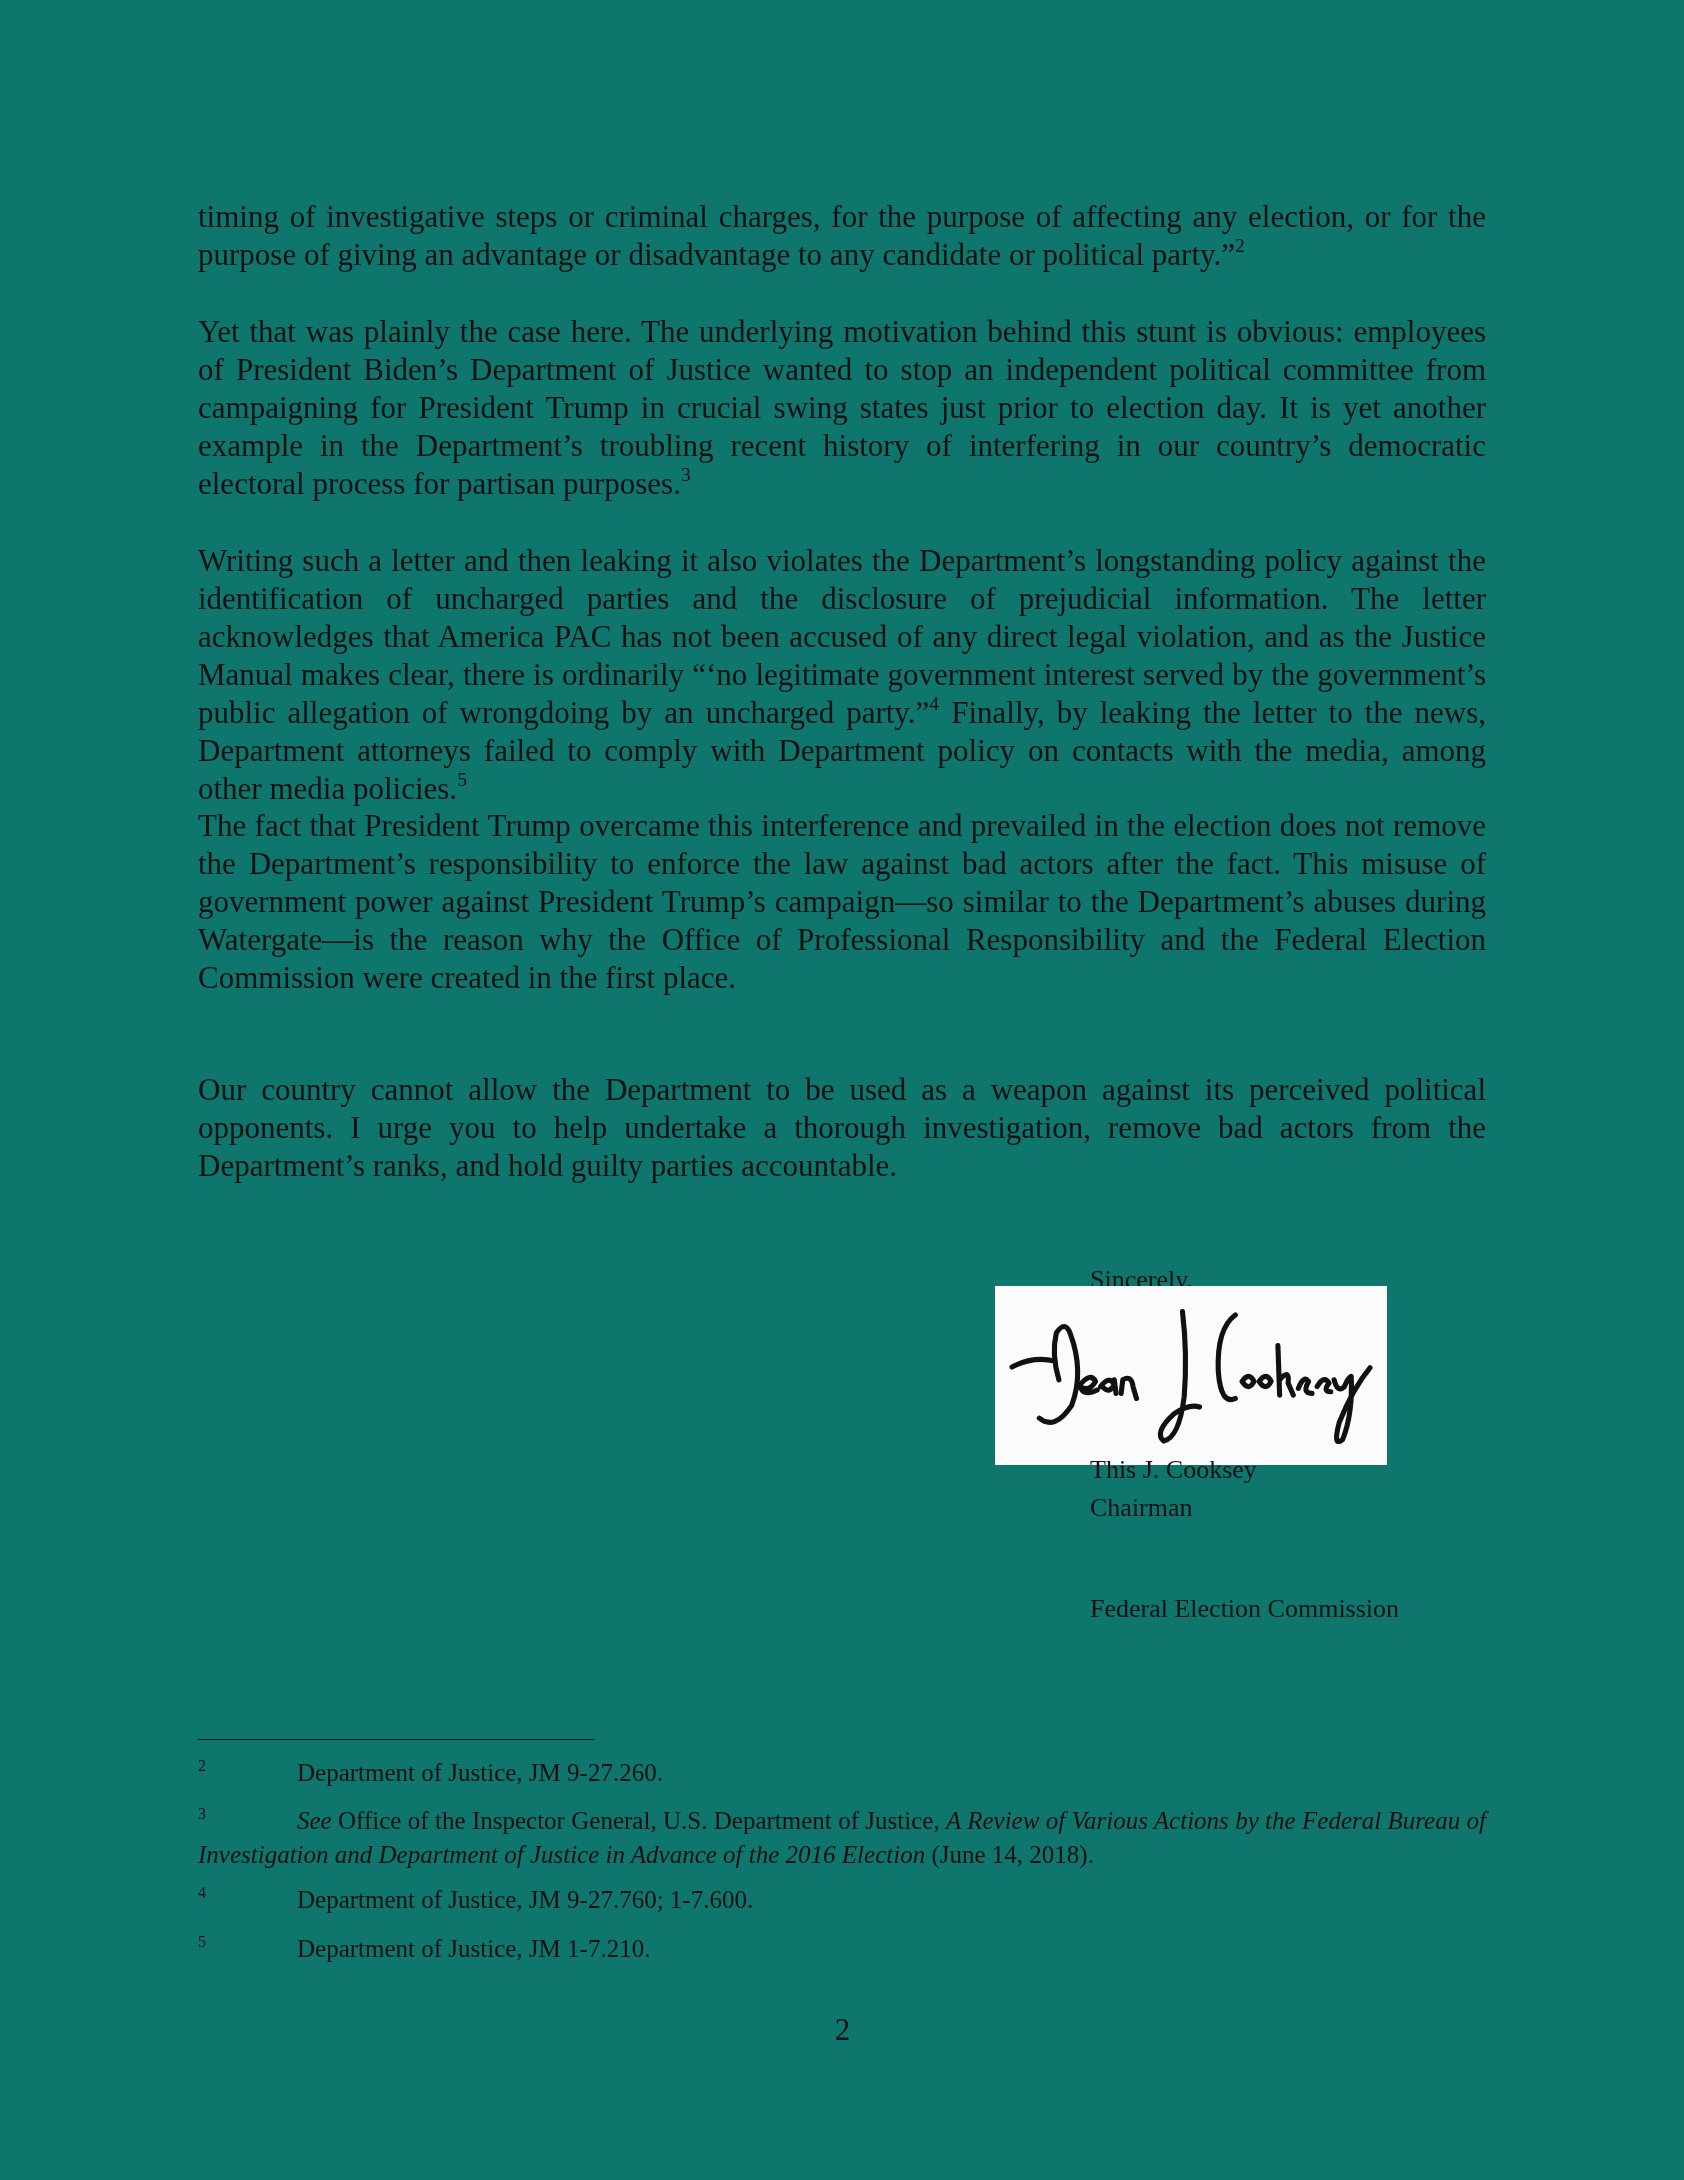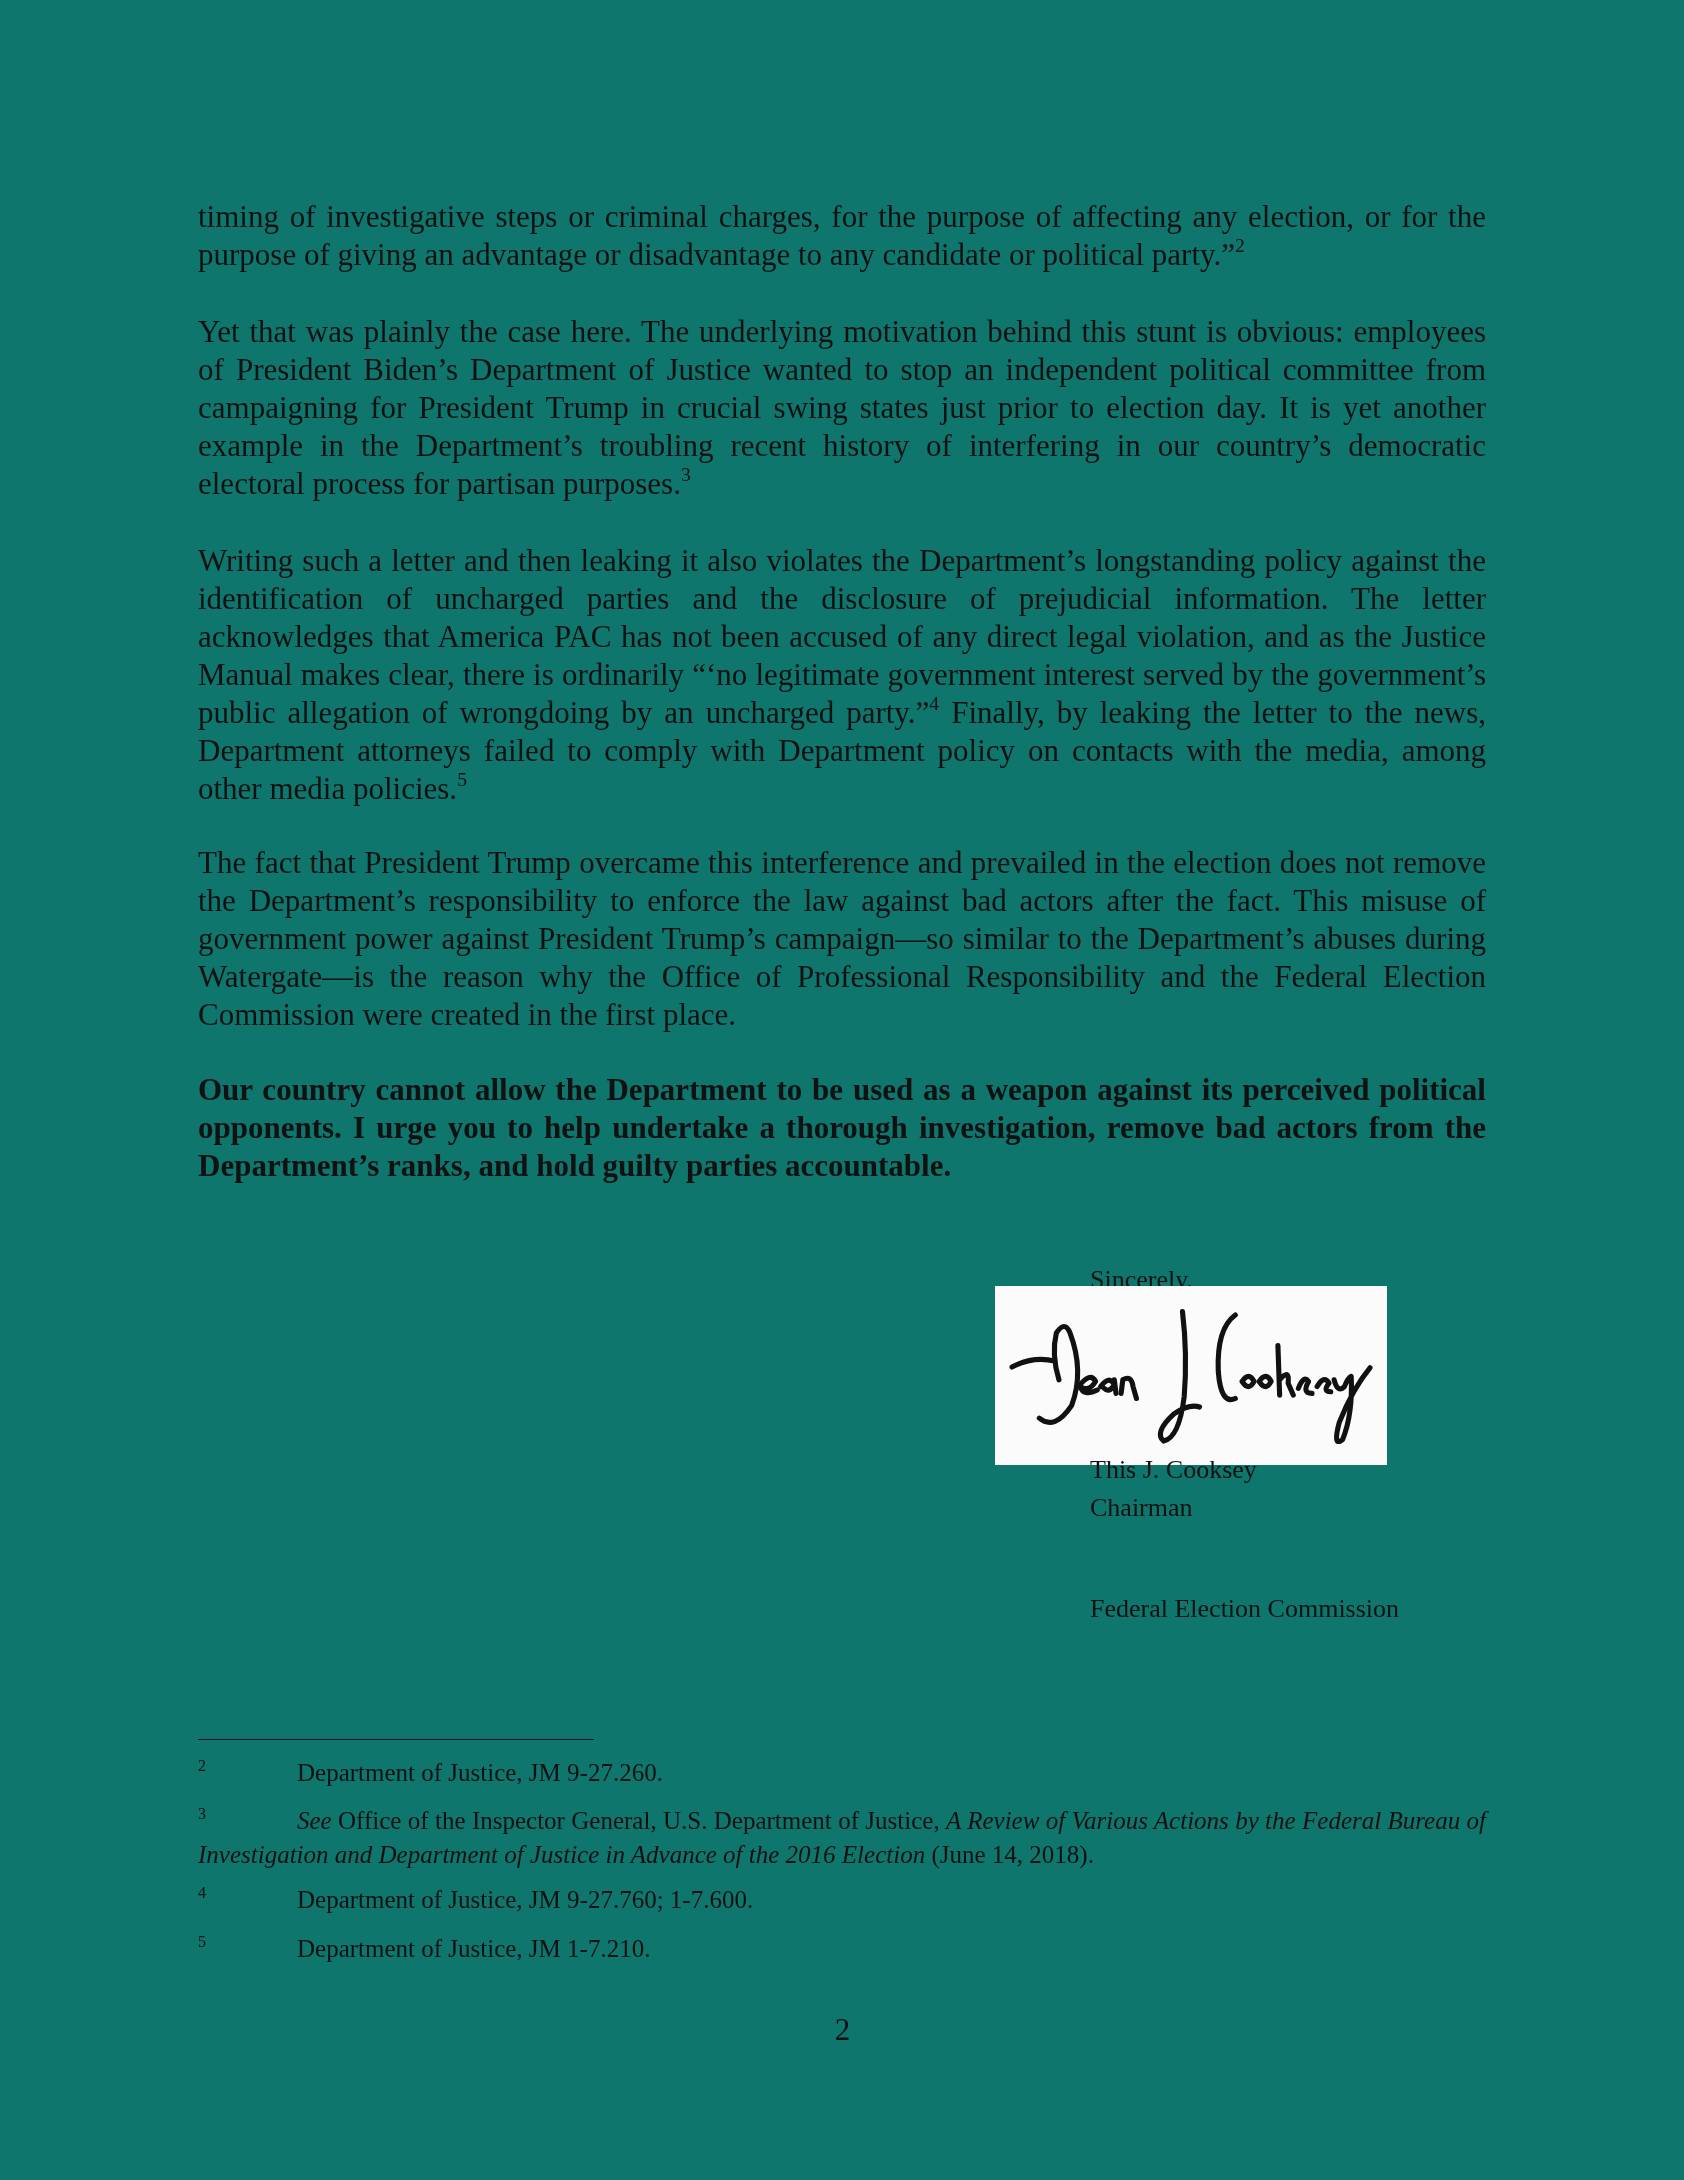--- a/index.html
+++ b/index.html
@@ -11,22 +11,22 @@
   .page { position: absolute; left: 0; top: 0; width: 1685px; height: 2181px; background: #0f766e; }
   .body-text {
     position: absolute; left: 198px; width: 1288px;
     font-size: 31px; line-height: 38px; text-align: justify;
     margin: 0;
   }
   .body-text sup { font-size: 19.6px; line-height: 0; position: relative; top: -1.7px; vertical-align: super; }
   #p1 { top: 198px; }
   #p2 { top: 313px; }
   #p3 { top: 542px; }
-  #p4 { top: 844px; }
-  #p5 { top: 1071px; font-weight: bold; }
+  #p4 { top: 807px; }
+  #p5 { top: 1071px; }
   .sig-block { position: absolute; left: 1090px; font-size: 26px; line-height: 38px; }
   #closing { top: 1261px; }
   #sig-name { top: 1451px; }
   #sig-title { top: 1489px; }
   #sig-org { top: 1590px; }
   .signature {
     position: absolute; left: 995px; top: 1286px; width: 392px; height: 179px;
     background: #fbfbfb;
   }
   .signature svg { width: 100%; height: 100%; }

